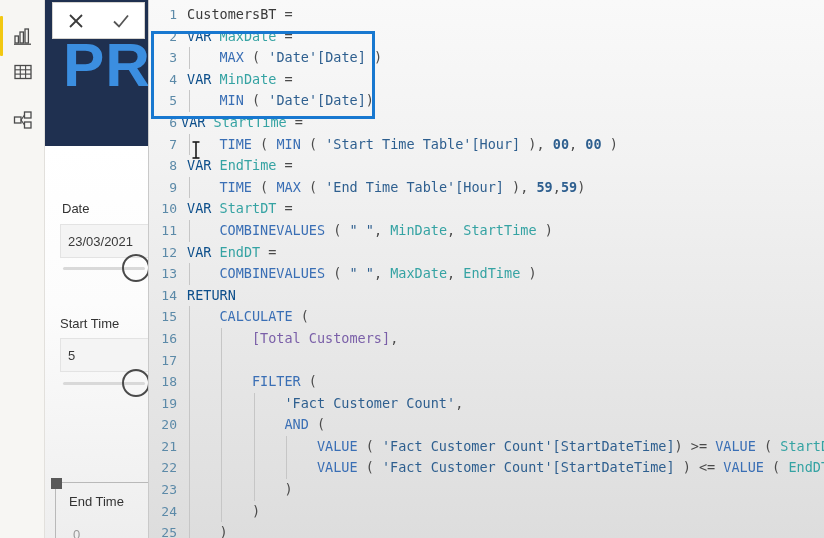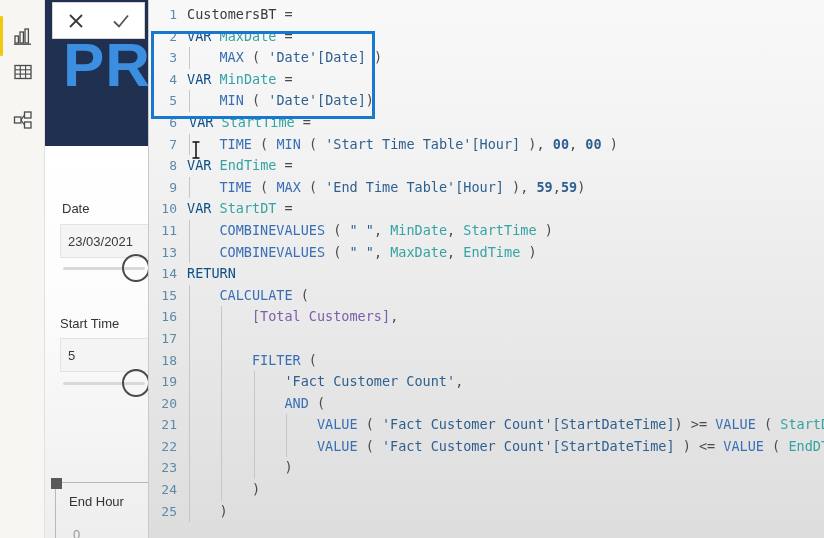--- a/index.html
+++ b/index.html
@@ -189,37 +189,38 @@
 
     <div class="slicer-label" style="left:15px; top:170px;">Start Time</div>
     <div class="slicer-box" style="left:15px; top:192px; width:96px;">5</div>
     <div class="slider-track" style="left:18px; top:236px; width:82px;"></div>
     <div class="slider-knob" style="left:77px; top:223px;"></div>
   </div>
 </div>
 
 <div id="endtime-visual">
   <div id="endtime-handle"></div>
-  <div class="slicer-label" style="left:13px; top:11px;">End Hour</div>
+  <div class="slicer-label" style="left:13px; top:11px;">End Time</div>
   <div class="slicer-box" style="left:10px; top:34px; width:85px; border:none; background:transparent; color:#9a9a9a;">0</div>
 </div>
 
 <div id="dax-editor">
   <div id="code-lines">
       <div class="code-row"><span class="lnum">1</span><span class="ltext" style="left: 38px;"><span class="plain">CustomersBT</span><span class="plain"> </span><span class="pun">=</span></span></div>
       <div class="code-row"><span class="lnum">2</span><span class="ltext" style="left: 38px;"><span class="kw">VAR</span><span class="plain"> </span><span class="var">MaxDate</span><span class="plain"> </span><span class="pun">=</span></span></div>
       <div class="code-row"><span class="lnum">3</span><span class="guide" style="left: 40px;"></span><span class="ltext" style="left: 70.48px;"><span class="fn">MAX</span><span class="pun"> ( </span><span class="tbl">'Date'[Date]</span><span class="pun"> )</span></span></div>
       <div class="code-row"><span class="lnum">4</span><span class="ltext" style="left: 38px;"><span class="kw">VAR</span><span class="plain"> </span><span class="var">MinDate</span><span class="plain"> </span><span class="pun">=</span></span></div>
       <div class="code-row"><span class="lnum">5</span><span class="guide" style="left: 40px;"></span><span class="ltext" style="left: 70.48px;"><span class="fn">MIN</span><span class="pun"> ( </span><span class="tbl">'Date'[Date]</span><span class="pun">)</span></span></div>
-      <div class="code-row"><span class="lnum">6</span><span class="ltext" style="left: 40px;"><span class="kw">VAR</span><span class="plain"> </span><span class="var">StartTime</span><span class="plain"> </span><span class="pun">=</span></span></div>
+      <div class="code-row"><span class="lnum">6</span><span class="ltext" style="left: 32px;"><span class="kw">VAR</span><span class="plain"> </span><span class="var">StartTime</span><span class="plain"> </span><span class="pun">=</span></span></div>
       <div class="code-row"><span class="lnum">7</span><span class="guide" style="left: 40px;"></span><span class="ltext" style="left: 70.48px;"><span class="fn">TIME</span><span class="pun"> ( </span><span class="fn">MIN</span><span class="pun"> ( </span><span class="tbl">'Start Time Table'[Hour]</span><span class="pun"> ), </span><span class="num">00</span><span class="pun">, </span><span class="num">00</span><span class="pun"> )</span></span></div>
       <div class="code-row"><span class="lnum">8</span><span class="ltext" style="left: 38px;"><span class="kw">VAR</span><span class="plain"> </span><span class="var">EndTime</span><span class="plain"> </span><span class="pun">=</span></span></div>
       <div class="code-row"><span class="lnum">9</span><span class="guide" style="left: 40px;"></span><span class="ltext" style="left: 70.48px;"><span class="fn">TIME</span><span class="pun"> ( </span><span class="fn">MAX</span><span class="pun"> ( </span><span class="tbl">'End Time Table'[Hour]</span><span class="pun"> ), </span><span class="num">59</span><span class="pun">,</span><span class="num">59</span><span class="pun">)</span></span></div>
       <div class="code-row"><span class="lnum">10</span><span class="ltext" style="left: 38px;"><span class="kw">VAR</span><span class="plain"> </span><span class="var">StartDT</span><span class="plain"> </span><span class="pun">=</span></span></div>
       <div class="code-row"><span class="lnum">11</span><span class="guide" style="left: 40px;"></span><span class="ltext" style="left: 70.48px;"><span class="fn">COMBINEVALUES</span><span class="pun"> ( </span><span class="str">" "</span><span class="pun">, </span><span class="var">MinDate</span><span class="pun">, </span><span class="var">StartTime</span><span class="pun"> )</span></span></div>
+      <div class="code-row"><span class="lnum">12</span><span class="ltext" style="left: 38px;"><span class="kw">VAR</span><span class="plain"> </span><span class="var">EndDT</span><span class="plain"> </span><span class="pun">=</span></span></div>
       <div class="code-row"><span class="lnum">13</span><span class="guide" style="left: 40px;"></span><span class="ltext" style="left: 70.48px;"><span class="fn">COMBINEVALUES</span><span class="pun"> ( </span><span class="str">" "</span><span class="pun">, </span><span class="var">MaxDate</span><span class="pun">, </span><span class="var">EndTime</span><span class="pun"> )</span></span></div>
       <div class="code-row"><span class="lnum">14</span><span class="ltext" style="left: 38px;"><span class="kw">RETURN</span></span></div>
       <div class="code-row"><span class="lnum">15</span><span class="guide" style="left: 40px;"></span><span class="ltext" style="left: 70.48px;"><span class="fn">CALCULATE</span><span class="pun"> (</span></span></div>
       <div class="code-row"><span class="lnum">16</span><span class="guide" style="left: 40px;"></span><span class="guide" style="left: 72.48px;"></span><span class="ltext" style="left: 102.96px;"><span class="msr">[Total Customers]</span><span class="pun">,</span></span></div>
       <div class="code-row"><span class="lnum">17</span><span class="guide" style="left: 40px;"></span><span class="guide" style="left: 72.48px;"></span><span class="ltext" style="left: 102.96px;"></span></div>
       <div class="code-row"><span class="lnum">18</span><span class="guide" style="left: 40px;"></span><span class="guide" style="left: 72.48px;"></span><span class="ltext" style="left: 102.96px;"><span class="fn">FILTER</span><span class="pun"> (</span></span></div>
       <div class="code-row"><span class="lnum">19</span><span class="guide" style="left: 40px;"></span><span class="guide" style="left: 72.48px;"></span><span class="guide" style="left: 104.96px;"></span><span class="ltext" style="left: 135.44px;"><span class="tbl">'Fact Customer Count'</span><span class="pun">,</span></span></div>
       <div class="code-row"><span class="lnum">20</span><span class="guide" style="left: 40px;"></span><span class="guide" style="left: 72.48px;"></span><span class="guide" style="left: 104.96px;"></span><span class="ltext" style="left: 135.44px;"><span class="fn">AND</span><span class="pun"> (</span></span></div>
       <div class="code-row"><span class="lnum">21</span><span class="guide" style="left: 40px;"></span><span class="guide" style="left: 72.48px;"></span><span class="guide" style="left: 104.96px;"></span><span class="guide" style="left: 137.44px;"></span><span class="ltext" style="left: 167.92px;"><span class="fn">VALUE</span><span class="pun"> ( </span><span class="tbl">'Fact Customer Count'[StartDateTime]</span><span class="pun">) </span><span class="pun">&gt;=</span><span class="plain"> </span><span class="fn">VALUE</span><span class="pun"> ( </span><span class="var">StartDT</span></span></div>
       <div class="code-row"><span class="lnum">22</span><span class="guide" style="left: 40px;"></span><span class="guide" style="left: 72.48px;"></span><span class="guide" style="left: 104.96px;"></span><span class="guide" style="left: 137.44px;"></span><span class="ltext" style="left: 167.92px;"><span class="fn">VALUE</span><span class="pun"> ( </span><span class="tbl">'Fact Customer Count'[StartDateTime]</span><span class="pun"> ) </span><span class="pun">&lt;=</span><span class="plain"> </span><span class="fn">VALUE</span><span class="pun"> ( </span><span class="var">EndDT</span></span></div>

